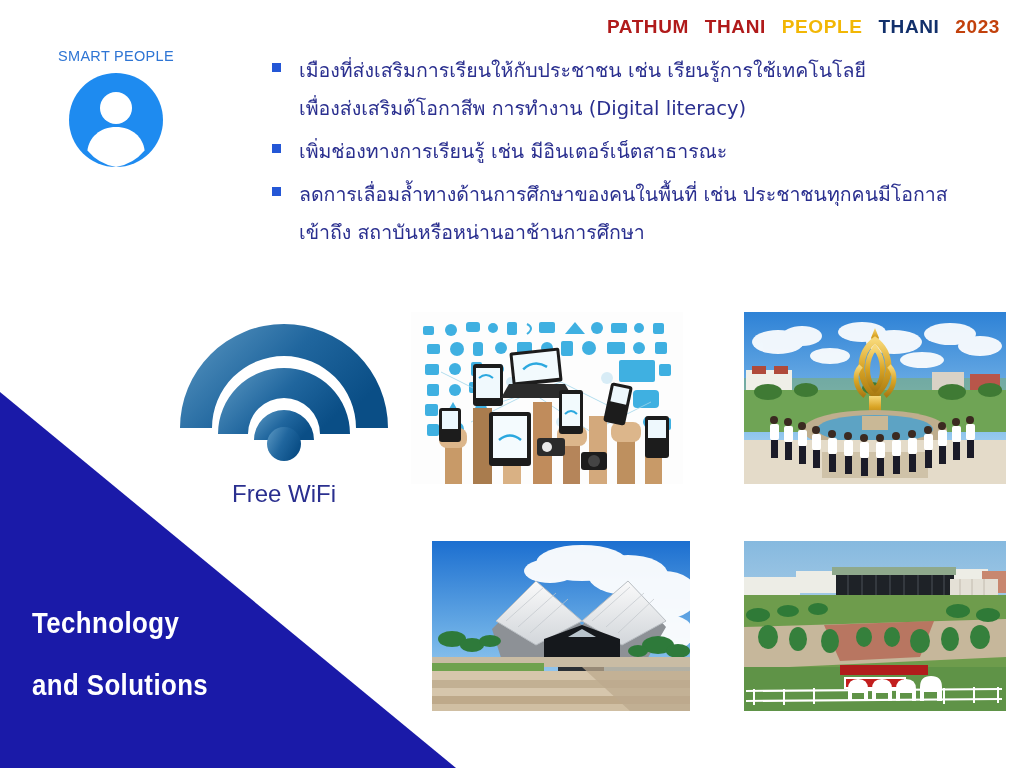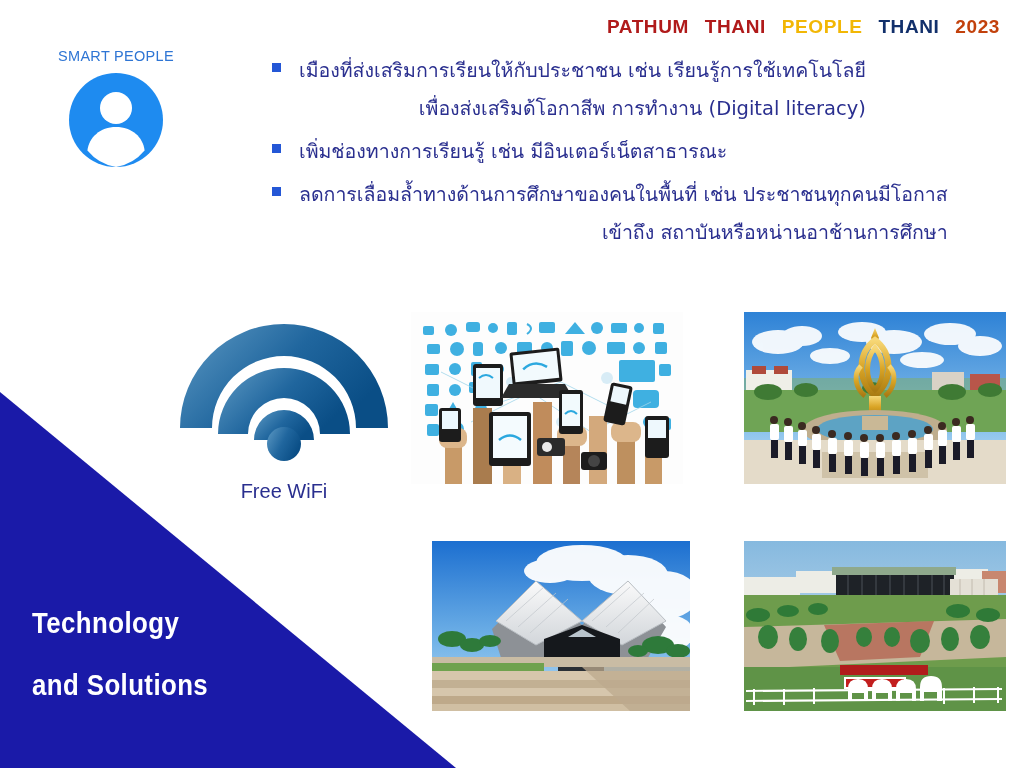--- a/index.html
+++ b/index.html
@@ -21,25 +21,25 @@
   .badge{position:absolute;left:36px;top:48px;width:160px;text-align:center;}
   .badge-label{color:#2E75D4;font-size:14.5px;letter-spacing:.3px;}
   .person-icon{margin:8px auto 0;display:block;}
 
   
   .bullets{position:absolute;left:272px;top:52px;width:700px;}
   .bullet-row{display:flex;align-items:flex-start;margin-bottom:5px;}
   .bullet-mark{width:9px;height:9px;background:#2457D6;flex:0 0 9px;margin-top:11px;margin-right:18px;}
   .bullet-text{color:#2A2F8F;font-size:19.5px;line-height:38px;
                font-family:"DejaVu Sans","Liberation Sans",sans-serif;}
-  .bullet-text .ln{display:block;white-space:nowrap;text-align:right;}
+  .bullet-text .ln{display:block;white-space:nowrap;}
 
   
   .wifi-wrap{position:absolute;left:176px;top:312px;width:216px;text-align:center;}
-  .wifi-label{margin-top:14px;color:#2A2F8F;font-size:20px;}
+  .wifi-label{margin-top:14px;color:#2A2F8F;font-size:24px;}
 
   
   .tri{position:absolute;left:0;top:0;width:1024px;height:768px;pointer-events:none;}
   .tri-text{position:absolute;left:32px;top:592px;color:#fff;font-weight:bold;
             font-size:30px;line-height:62px;letter-spacing:.5px;
             font-family:"Liberation Sans Narrow","Liberation Sans",sans-serif;
             transform:scaleX(.86);transform-origin:left top;white-space:nowrap;}
 
   
   .photo{position:absolute;overflow:hidden;background:#fff;}

